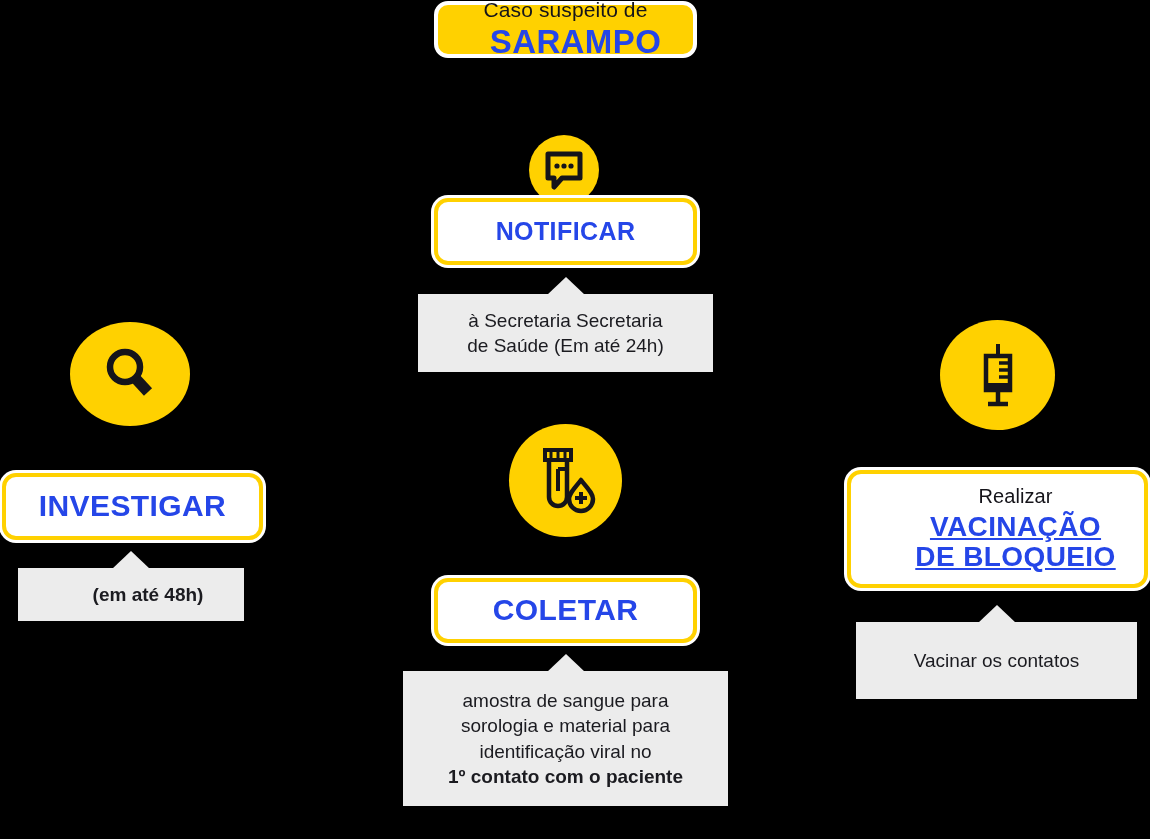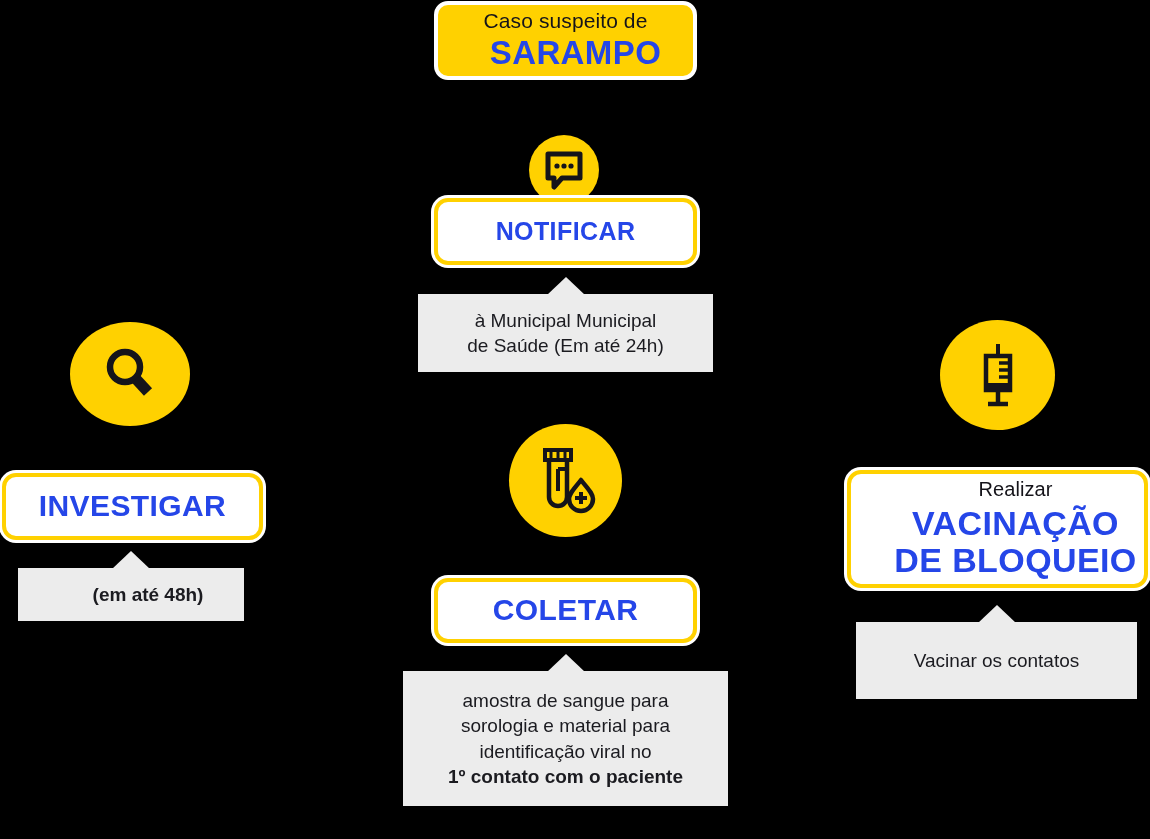--- a/index.html
+++ b/index.html
@@ -79,41 +79,41 @@
     transform:translateX(-50%);
     width:0;height:0;
     border-left:19px solid transparent;
     border-right:19px solid transparent;
     border-bottom:18px solid #ECECEC;
   }
   .caption .line{display:block;}
   .caption .line.bold{font-weight:bold;}
 
   
-  #node-suspeito{ left:434px; top:1px; width:263px; height:79px; }
+  #node-suspeito{ left:434px; top:1px; width:263px; height:57px; }
   #node-suspeito .title-main{ font-size:33px;margin-left:20px; }
 
   #icon-notificar{ left:529px; top:135px; width:70px; height:70px; }
   #node-notificar{ left:434px; top:198px; width:263px; height:67px; }
   #node-notificar .title-main{ font-size:25px; }
   #cap-notificar{ left:418px; top:294px; width:295px; height:78px; }
 
   #icon-coletar{ left:509px; top:424px; width:113px; height:113px; }
   #node-coletar{ left:434px; top:578px; width:263px; height:65px; }
   #node-coletar .title-main{ font-size:30px; }
   #cap-coletar{ left:403px; top:671px; width:325px; height:135px; }
 
   #icon-investigar{ left:70px; top:322px; width:120px; height:104px; }
   #node-investigar{ left:2px; top:473px; width:261px; height:67px; }
   #node-investigar .title-main{ font-size:30px; }
   #cap-investigar{ left:18px; top:568px; width:226px; height:53px;padding-left:48px; }
 
   #icon-vacinar{ left:940px; top:320px; width:115px; height:110px; }
   #node-vacinar{ left:847px; top:470px; width:301px; height:118px;padding-left:36px; }
-  #node-vacinar .title-main{ font-size:34px; }
+  #node-vacinar .title-main{ font-size:28px;text-decoration:underline; }
   #node-vacinar .title-sub{ font-size:20px; margin-bottom:4px; }
   #cap-vacinar{ left:856px; top:622px; width:281px; height:77px; }
 
   .svg-icon{display:block;}
 </style>
 </head>
 <body>
 
 <div class="stage">
 
@@ -130,21 +130,21 @@
       <circle cx="28" cy="17" r="2.6" fill="#15141A"></circle>
     </svg>
   </div>
 
   <div class="node node-white" id="node-notificar">
     <span class="title-main">NOTIFICAR</span>
   </div>
 
   <div class="caption" id="cap-notificar">
     <span class="pointer"></span>
-    <span class="line">à Municipal Municipal</span>
+    <span class="line">à Secretaria Secretaria</span>
     <span class="line">de Saúde (Em até 24h)</span>
   </div>
 
   <div class="icon-circle" id="icon-coletar">
     <svg class="svg-icon" width="62" height="68" viewBox="0 0 62 68" aria-hidden="true">
 
       <rect x="10" y="3" width="26" height="10" fill="none" stroke="#15141A" stroke-width="4"></rect>
       <line x1="16" y1="3" x2="16" y2="13" stroke="#15141A" stroke-width="3"></line>
       <line x1="23" y1="3" x2="23" y2="13" stroke="#15141A" stroke-width="3"></line>
       <line x1="30" y1="3" x2="30" y2="13" stroke="#15141A" stroke-width="3"></line>

